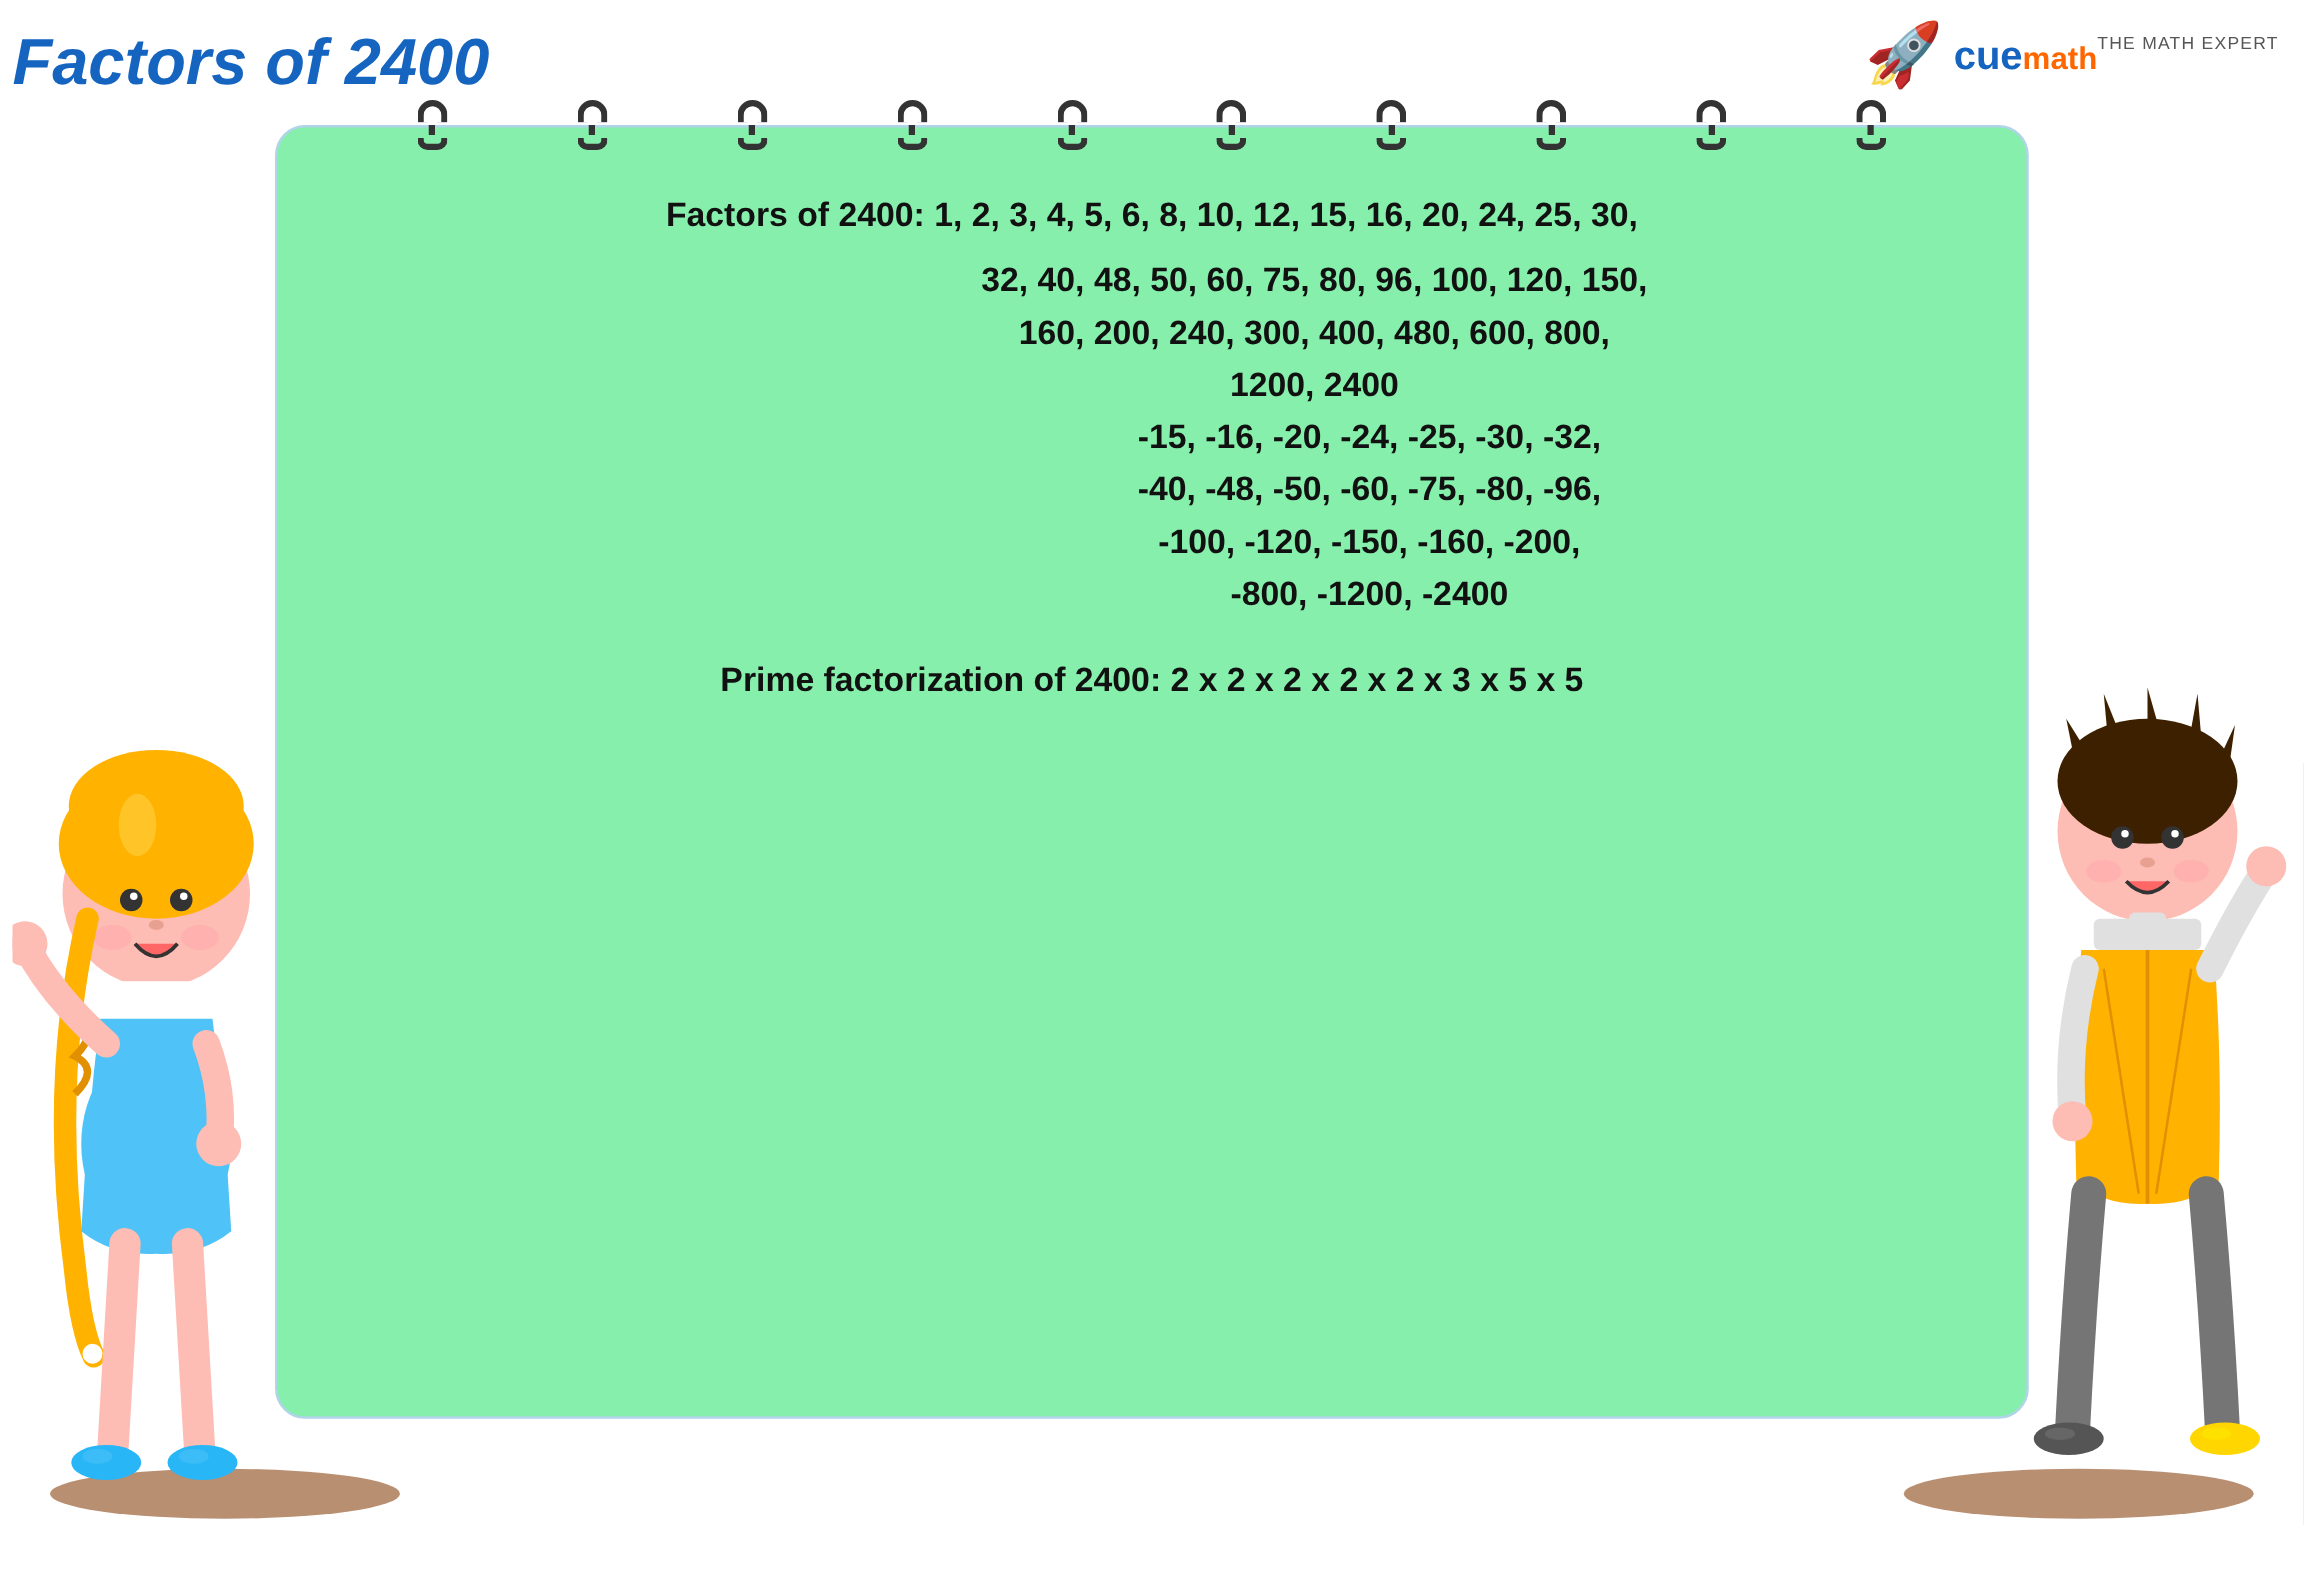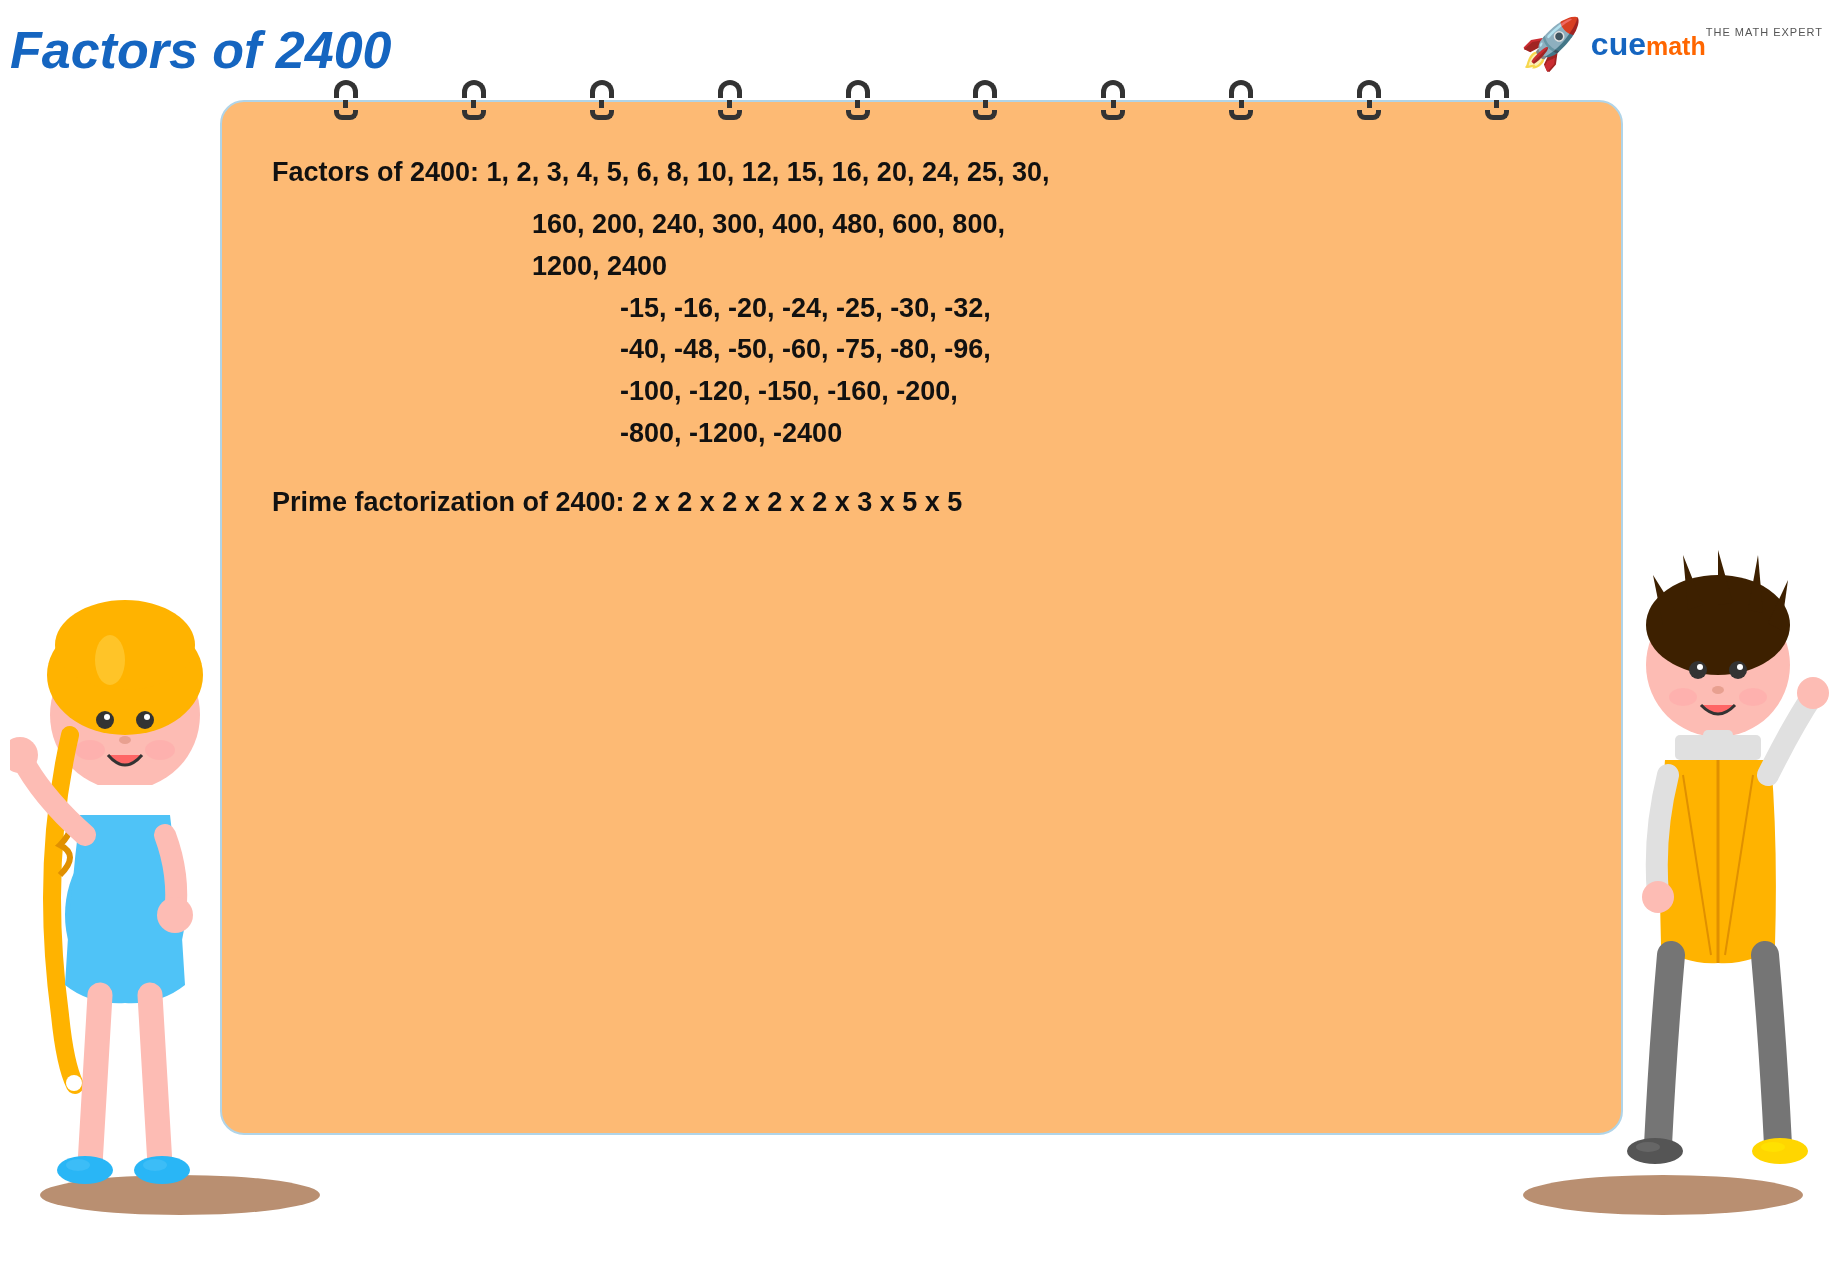--- a/index.html
+++ b/index.html
@@ -50,35 +50,36 @@
       color: #1565c0;
     }
 
     .logo-math {
       font-size: 25px;
       font-weight: 900;
       color: #ff6600;
     }
 
     .logo-tagline {
-      font-size: 11px;
+      font-size: 14px;
       color: #555;
       letter-spacing: 1px;
     }
 
     
     .notebook {
       position: absolute;
       top: 100px;
       left: 220px;
       right: 220px;
       bottom: 140px;
-      background: #fdba74;
+      background: #86efac;
       border-radius: 24px;
       border: 2px solid #b0d4e8;
+      text-align: center;
     }
 
     
     .spirals {
       position: absolute;
       top: -22px;
       left: 0;
       right: 0;
       display: flex;
       justify-content: space-around;
@@ -388,20 +389,21 @@
         <div class="spiral-bot"></div>
       </div>
   </div>
 
   <div class="notebook-content">
 
     <div class="factors-line">
       <strong>Factors of 2400:</strong>
       <span>1, 2, 3, 4, 5, 6, 8, 10, 12, 15, 16, 20, 24, 25, 30,</span>
     </div>
+    <div class="indent-line">32, 40, 48, 50, 60, 75, 80, 96, 100, 120, 150,</div>
     <div class="indent-line">160, 200, 240, 300, 400, 480, 600, 800,</div>
     <div class="indent-line">1200, 2400</div>
 
     <div class="neg-indent-line">-15, -16, -20, -24, -25, -30, -32,</div>
     <div class="neg-indent-line">-40, -48, -50, -60, -75, -80, -96,</div>
     <div class="neg-indent-line">-100, -120, -150, -160, -200,</div>
     <div class="neg-indent-line">-800, -1200, -2400</div>
 
     <div class="prime-line" style="margin-top:26px;">
       <strong>Prime factorization of 2400:</strong>

